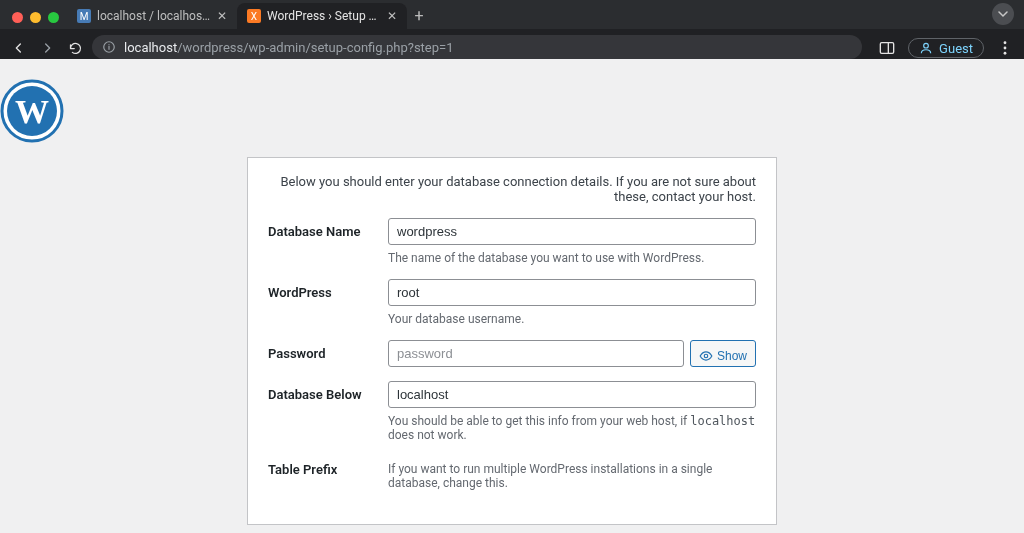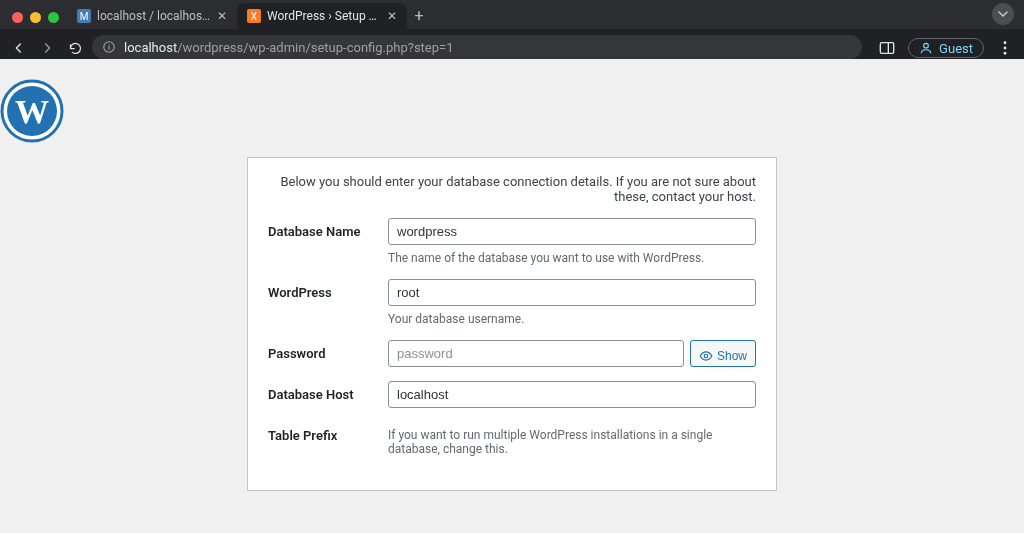--- a/index.html
+++ b/index.html
@@ -255,23 +255,26 @@
                 <path d="M2 12s4-7 10-7 10 7 10 7-4 7-10 7S2 12 2 12z" stroke="#2271b1" stroke-width="2" fill="none"></path>
                 <circle cx="12" cy="12" r="3" stroke="#2271b1" stroke-width="2" fill="none"></circle>
               </svg>
             <span>Show</span>
           </button>
         </div>
       </div>
     </div>
 
     <div class="form-row">
-      <div class="label">Database Host</div>
+      <div class="label">Database Below</div>
       <div class="field">
         <input type="text" value="localhost" style="">
+        <p class="help">
+          <span>You should be able to get this info from your web host, if </span><code>localhost</code><span> does not work.</span>
+        </p>
       </div>
     </div>
 
     <div class="form-row">
       <div class="label">Table Prefix</div>
       <div class="field">
         <p class="help">If you want to run multiple WordPress installations in a single database, change this.</p>
       </div>
     </div>
 

